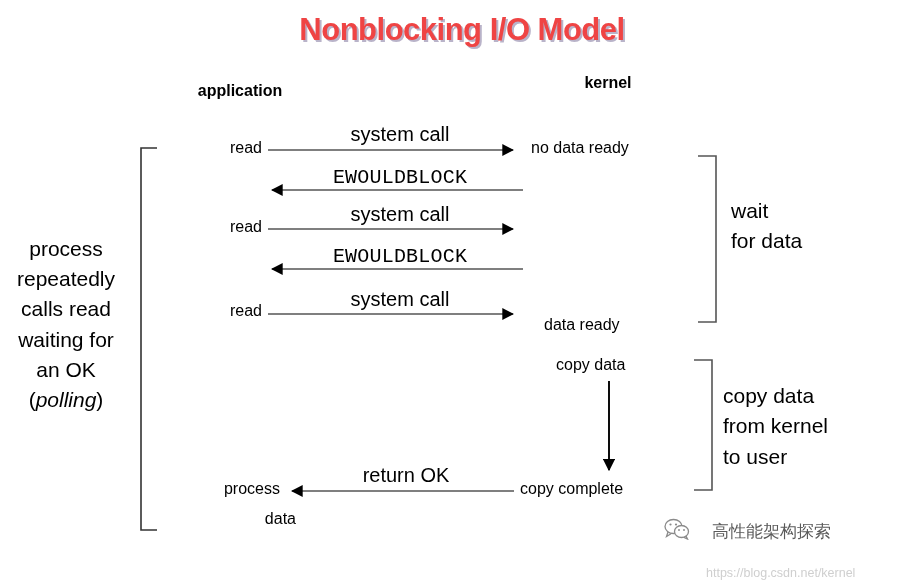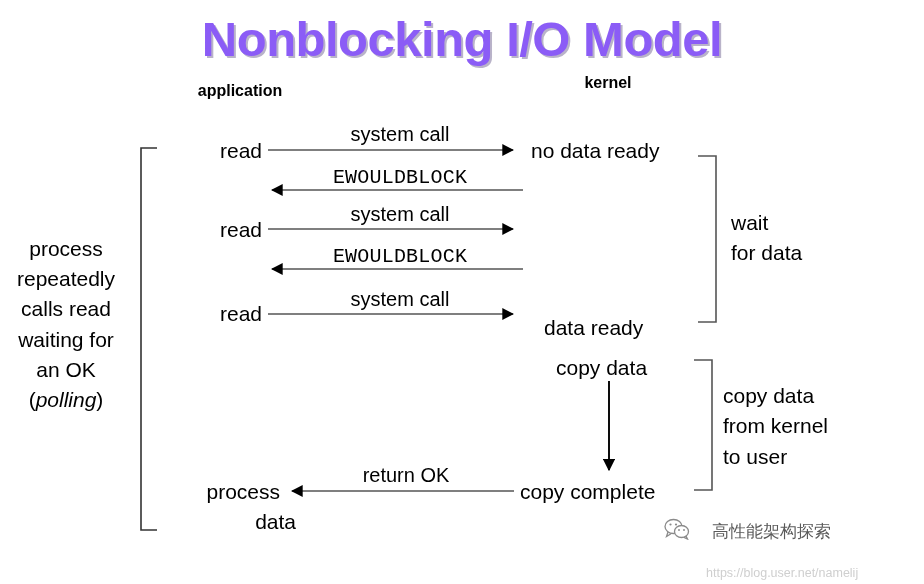--- a/index.html
+++ b/index.html
@@ -19,43 +19,43 @@
     overflow: hidden;
   }
   .abs { position: absolute; }
 
   
   #title {
     left: 0;
     top: 14px;
     width: 924px;
     text-align: center;
-    font-size: 49px;
+    font-size: 31px;
     font-weight: bold;
     letter-spacing: -0.5px;
-    color: #8b5cf6;
+    color: #ef4444;
     text-shadow: 2px 2px 0 #b9b3c9;
     line-height: 1.05;
     white-space: nowrap;
   }
 
   
   .col-header {
     font-size: 16px;
     font-weight: bold;
     color: #000;
     white-space: nowrap;
     text-align: center;
   }
   #hdr-application { left: 140px; top: 82px; width: 200px; }
   #hdr-kernel      { left: 528px; top: 74px; width: 160px; }
 
   
   .node {
-    font-size: 21px;
+    font-size: 16px;
     color: #000;
     white-space: nowrap;
     line-height: 1.28;
   }
   .node.right-align { text-align: right; }
 
   
   .arrow-label {
     font-size: 20px;
     color: #000;
@@ -80,21 +80,21 @@
   }
   #left-block .italic { font-style: italic; }
 
   
   .bracket-label {
     font-size: 21px;
     line-height: 1.45;
     color: #000;
     white-space: nowrap;
   }
-  #label-wait { left: 731px; top: 196px; margin-top: 12px; }
+  #label-wait { left: 731px; top: 196px; }
   #label-copy { left: 723px; top: 381px; }
 
   
   #vec {
     left: 0;
     top: 0;
     width: 924px;
     height: 584px;
     pointer-events: none;
   }
@@ -216,15 +216,15 @@
         <circle cx="6.5" cy="6.5" r="1.1" fill="#8a8a8a"></circle>
         <circle cx="12" cy="6.5" r="1.1" fill="#8a8a8a"></circle>
         <ellipse cx="17.5" cy="13.5" rx="7" ry="6" fill="#ffffff" stroke="#8a8a8a" stroke-width="1.3"></ellipse>
         <circle cx="15" cy="12" r="0.95" fill="#8a8a8a"></circle>
         <circle cx="20" cy="12" r="0.95" fill="#8a8a8a"></circle>
         <path d="M 22 18 L 23.5 21 L 20 19.3" fill="none" stroke="#8a8a8a" stroke-width="1.3"></path>
       </svg>
     </span>
     <span class="wm-text">高性能架构探索</span>
   </div>
-  <div class="abs" id="watermark-url">https://blog.user.net/namelij</div>
+  <div class="abs" id="watermark-url">https://blog.csdn.net/kernel</div>
 
 </div>
 
 </body></html>

